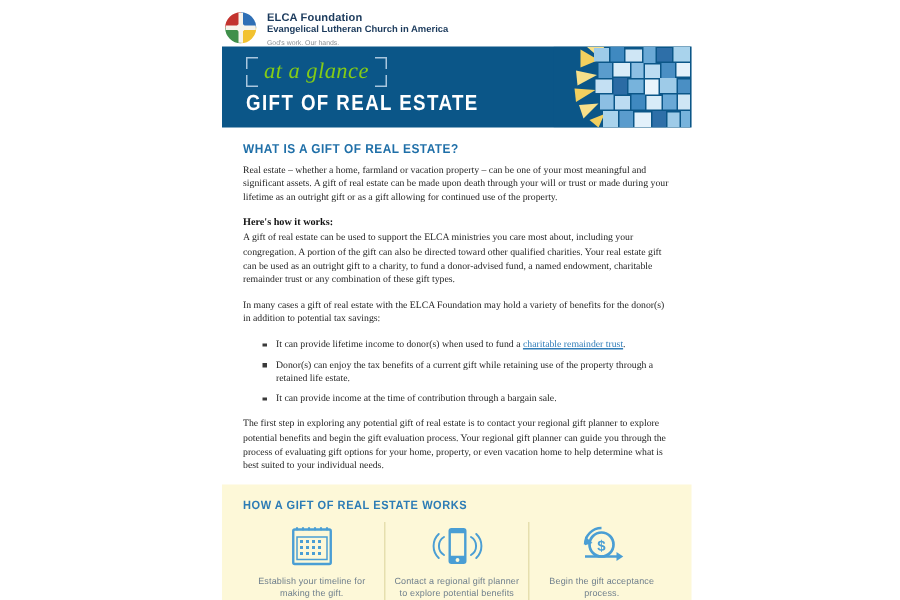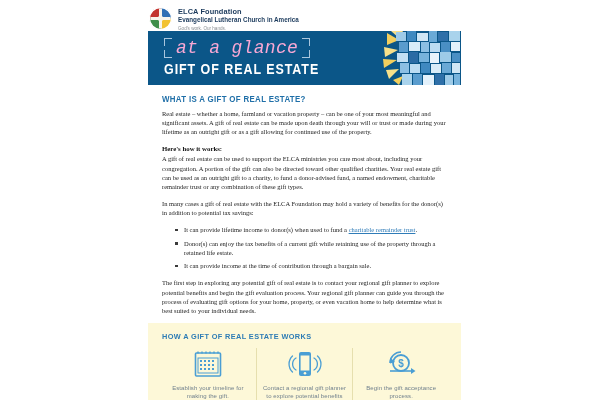--- a/index.html
+++ b/index.html
@@ -93,24 +93,24 @@
     height: 7px;
     border-color: #a9c6de;
     border-style: solid;
     border-width: 0;
   }
   .glance-wrap .c-tl { left: 0; top: 0; border-left-width: 1px; border-top-width: 1px; }
   .glance-wrap .c-tr { right: 0; top: 0; border-right-width: 1px; border-top-width: 1px; }
   .glance-wrap .c-bl { left: 0; bottom: 0; border-left-width: 1px; border-bottom-width: 1px; }
   .glance-wrap .c-br { right: 0; bottom: 0; border-right-width: 1px; border-bottom-width: 1px; }
   .glance-text {
-    font-family: Liberation Mono, monospace;
+    font-family: Liberation Serif, serif;
     font-style: italic;
-    font-size: 18px;
-    color: #f9a8d4;
+    font-size: 15px;
+    color: #84cc16;
     letter-spacing: 0.3px;
     line-height: 15px;
     white-space: nowrap;
   }
   .banner-title {
     font-family: "Liberation Sans", sans-serif;
     font-weight: bold;
     font-size: 14.5px;
     color: #ffffff;
     letter-spacing: 1.1px;

